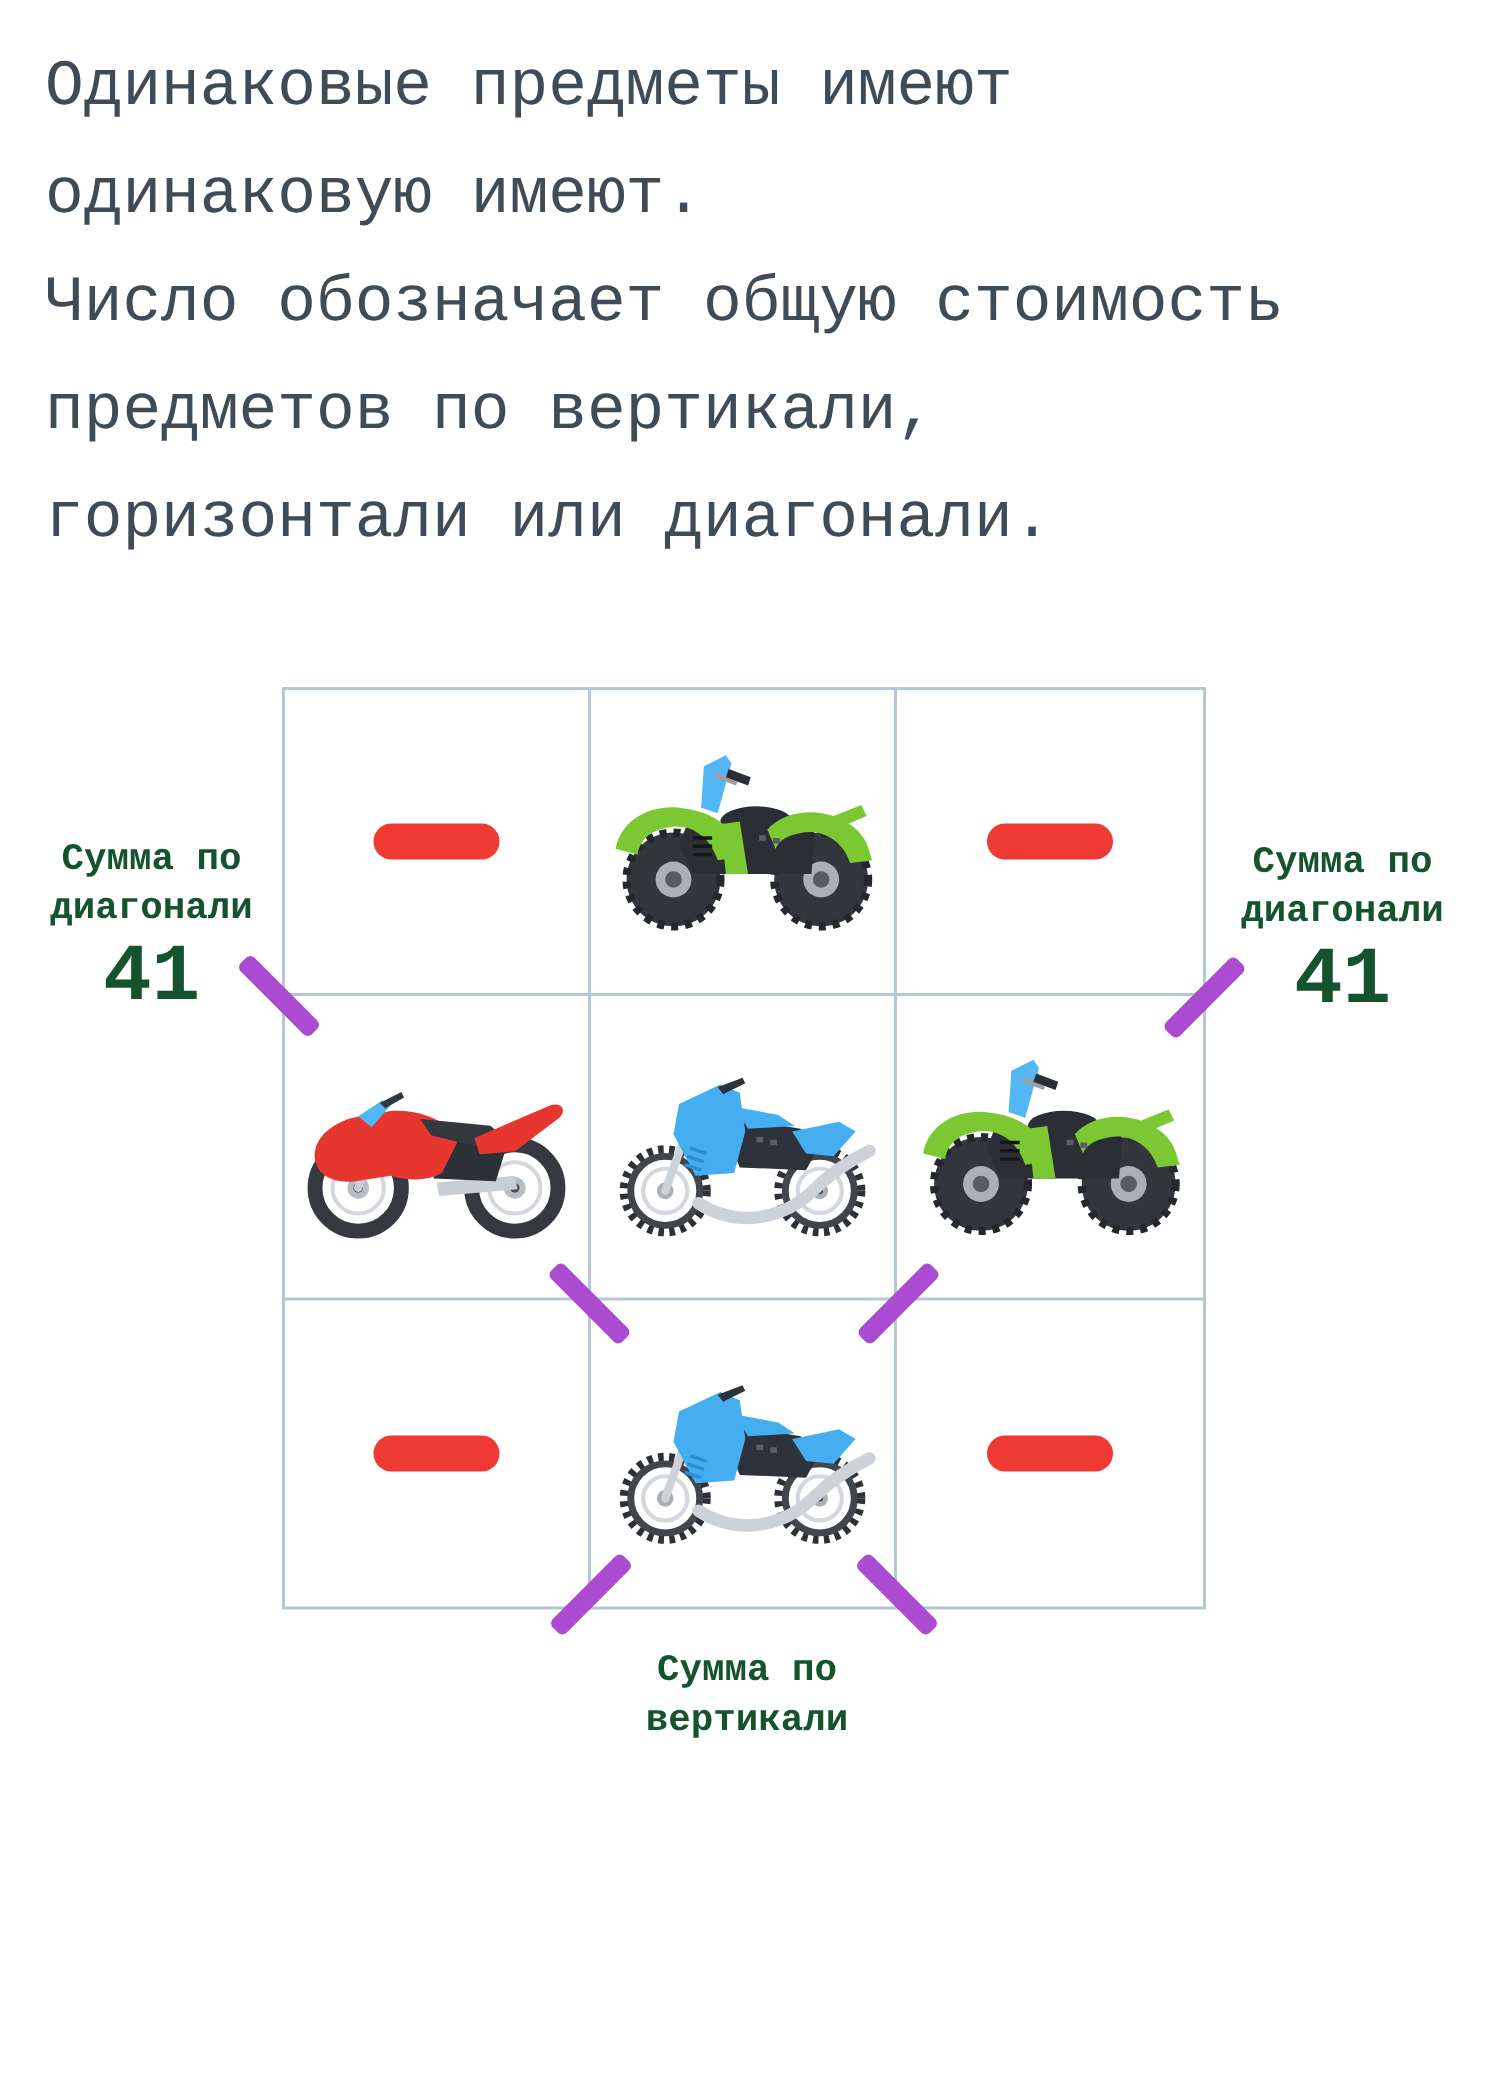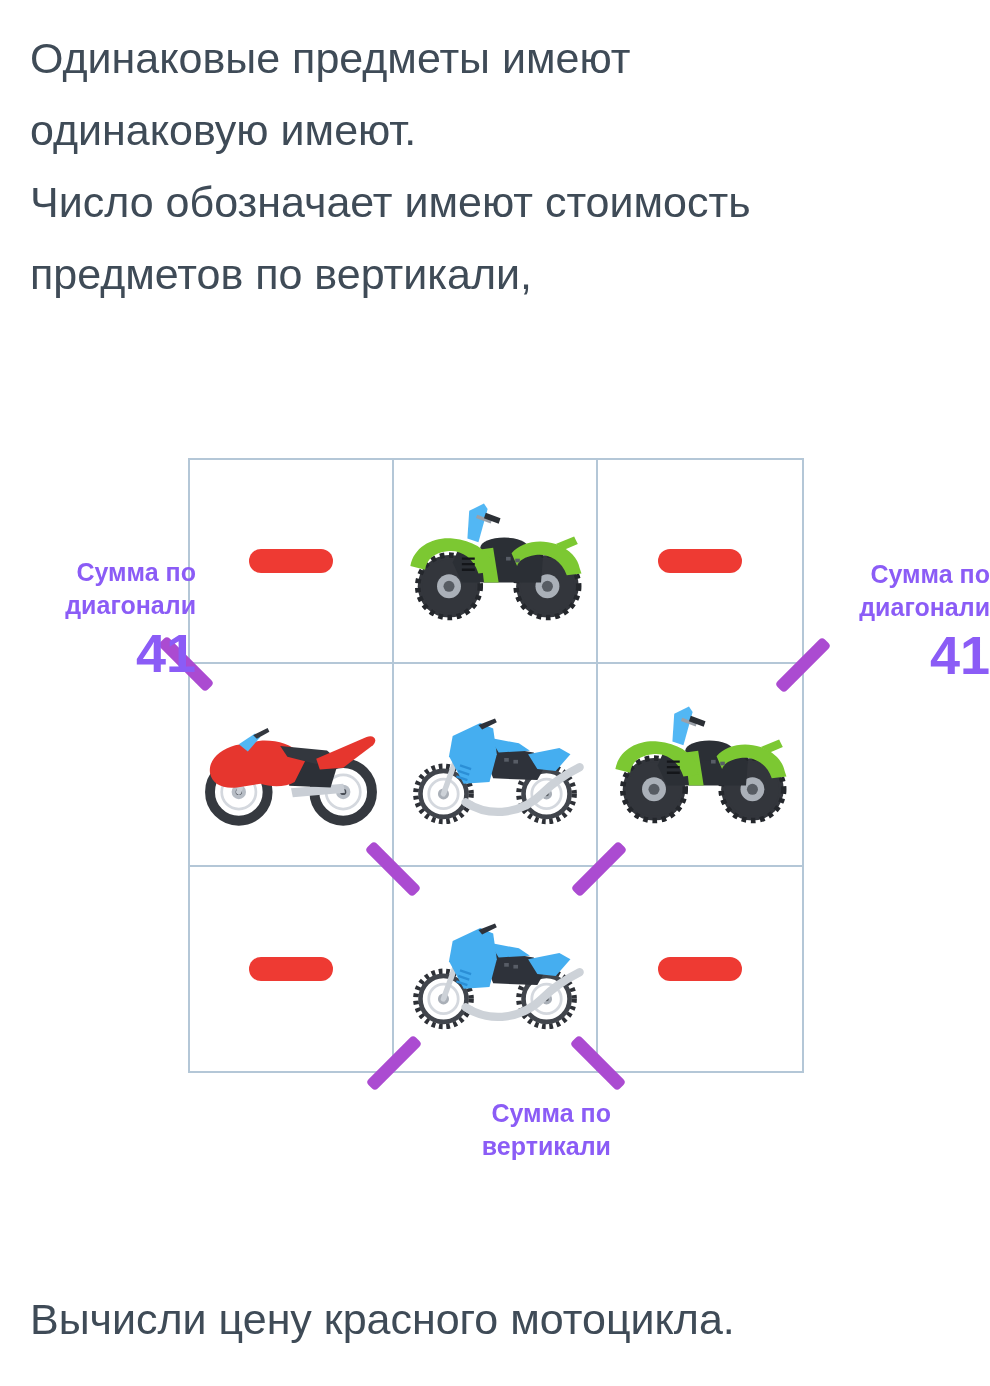--- a/index.html
+++ b/index.html
@@ -1,18 +1,18 @@
 <!DOCTYPE html>
 <html><head>
 <meta charset="utf-8">
 <style>
   html,body{margin:0;padding:0;background:#fff;}
   .page{
     position:relative;width:990px;height:1386px;background:#ffffff;
-    font-family:Liberation Sans, sans-serif;overflow:hidden;
+    font-family:Liberation Mono, monospace;overflow:hidden;
   }
   
   .instructions{position:absolute;left:30px;top:22px;width:940px;
     font-size:43px;line-height:72px;color:#3f4b57;font-weight:400;}
   .instr-line{white-space:nowrap;}
   
   .grid{
     position:absolute;left:188px;top:458px;width:616px;height:615px;
     display:grid;grid-template-columns:1fr 1fr 1fr;grid-template-rows:1fr 1fr 1fr;
     border:2px solid #b4c7d7;box-sizing:border-box;background:#fff;
@@ -25,40 +25,41 @@
   .cell.last-row{border-bottom:none;}
   .dash{width:84px;height:24px;border-radius:12px;background:#ee3a33;}
   .vehicle{display:block;}
   
   .mark{
     position:absolute;width:67px;height:13px;border-radius:4px;background:#ab4bd1;
   }
   .mark.bs{transform:translate(-50%,-50%) rotate(45deg);}   
   .mark.fs{transform:translate(-50%,-50%) rotate(-45deg);}  
   
-  .sum-label{position:absolute;text-align:right;color:#8b5cf6;font-weight:700;}
+  .sum-label{position:absolute;text-align:center;color:#14532d;font-weight:700;}
   .sum-label .t{font-size:25px;line-height:33px;}
   .sum-label .v{font-size:54px;line-height:52px;margin-top:5px;}
   .left-label{left:6px;top:556px;width:190px;}
   .right-label{left:800px;top:558px;width:190px;}
   .bottom-label{left:385px;top:1097px;width:226px;}
   
   .question{position:absolute;left:30px;top:1288px;width:940px;
     font-size:43px;line-height:62px;color:#3f4b57;font-weight:400;white-space:nowrap;}
 </style>
 </head>
 <body>
 
 <div class="page">
 
   <div class="instructions">
     <div class="instr-line">Одинаковые предметы имеют</div>
     <div class="instr-line">одинаковую имеют.</div>
-    <div class="instr-line">Число обозначает имеют стоимость</div>
+    <div class="instr-line">Число обозначает общую стоимость</div>
     <div class="instr-line">предметов по вертикали,</div>
+    <div class="instr-line">горизонтали или диагонали.</div>
   </div>
 
   <div class="grid">
 
     <div class="cell">
       <div class="dash"></div>
     </div>
 
     <div class="cell">
       <svg class="vehicle" width="184" height="134" viewBox="0 0 200 145">
@@ -211,15 +212,14 @@
     <div class="t">Сумма по</div>
     <div class="t">диагонали</div>
     <div class="v">41</div>
   </div>
 
   <div class="sum-label bottom-label">
     <div class="t">Сумма по</div>
     <div class="t">вертикали</div>
   </div>
 
-  <div class="question">Вычисли цену красного мотоцикла.</div>
 
 </div>
 
 </body></html>

